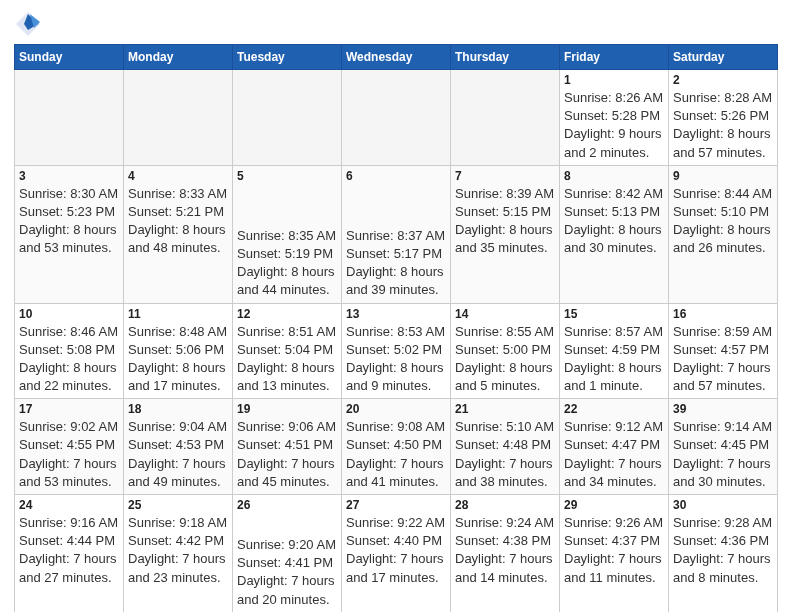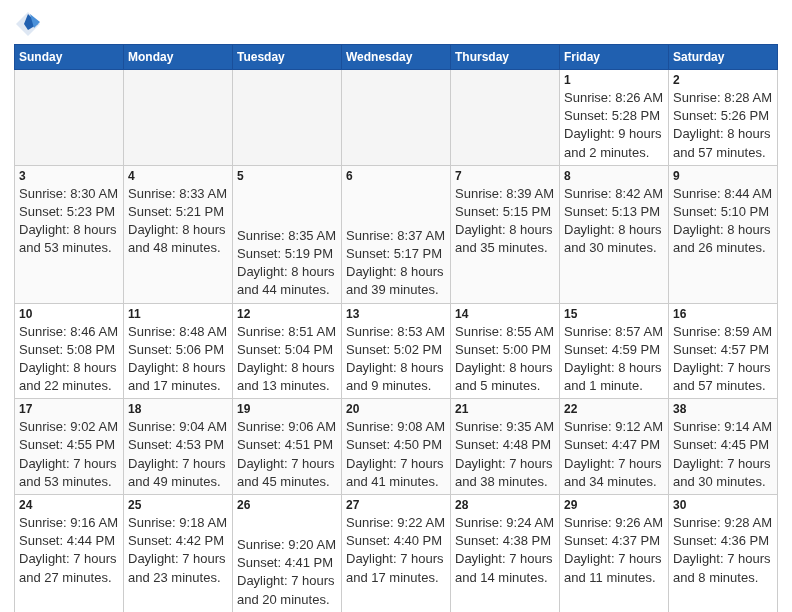--- a/index.html
+++ b/index.html
@@ -268,34 +268,34 @@
           </td>
           <td>
             <span class="day-number">20</span>
             <div class="day-info" style="white-space: pre-line;">Sunrise: 9:08 AM
 Sunset: 4:50 PM
 Daylight: 7 hours
 and 41 minutes.</div>
           </td>
           <td>
             <span class="day-number">21</span>
-            <div class="day-info" style="white-space: pre-line;">Sunrise: 9:35 AM
+            <div class="day-info" style="white-space: pre-line;">Sunrise: 5:10 AM
 Sunset: 4:48 PM
 Daylight: 7 hours
 and 38 minutes.</div>
           </td>
           <td>
             <span class="day-number">22</span>
             <div class="day-info" style="white-space: pre-line;">Sunrise: 9:12 AM
 Sunset: 4:47 PM
 Daylight: 7 hours
 and 34 minutes.</div>
           </td>
           <td>
-            <span class="day-number">38</span>
+            <span class="day-number">39</span>
             <div class="day-info" style="white-space: pre-line;">Sunrise: 9:14 AM
 Sunset: 4:45 PM
 Daylight: 7 hours
 and 30 minutes.</div>
           </td>
         </tr>
         <tr>
           <td>
             <span class="day-number">24</span>
             <div class="day-info" style="white-space: pre-line;">Sunrise: 9:16 AM

